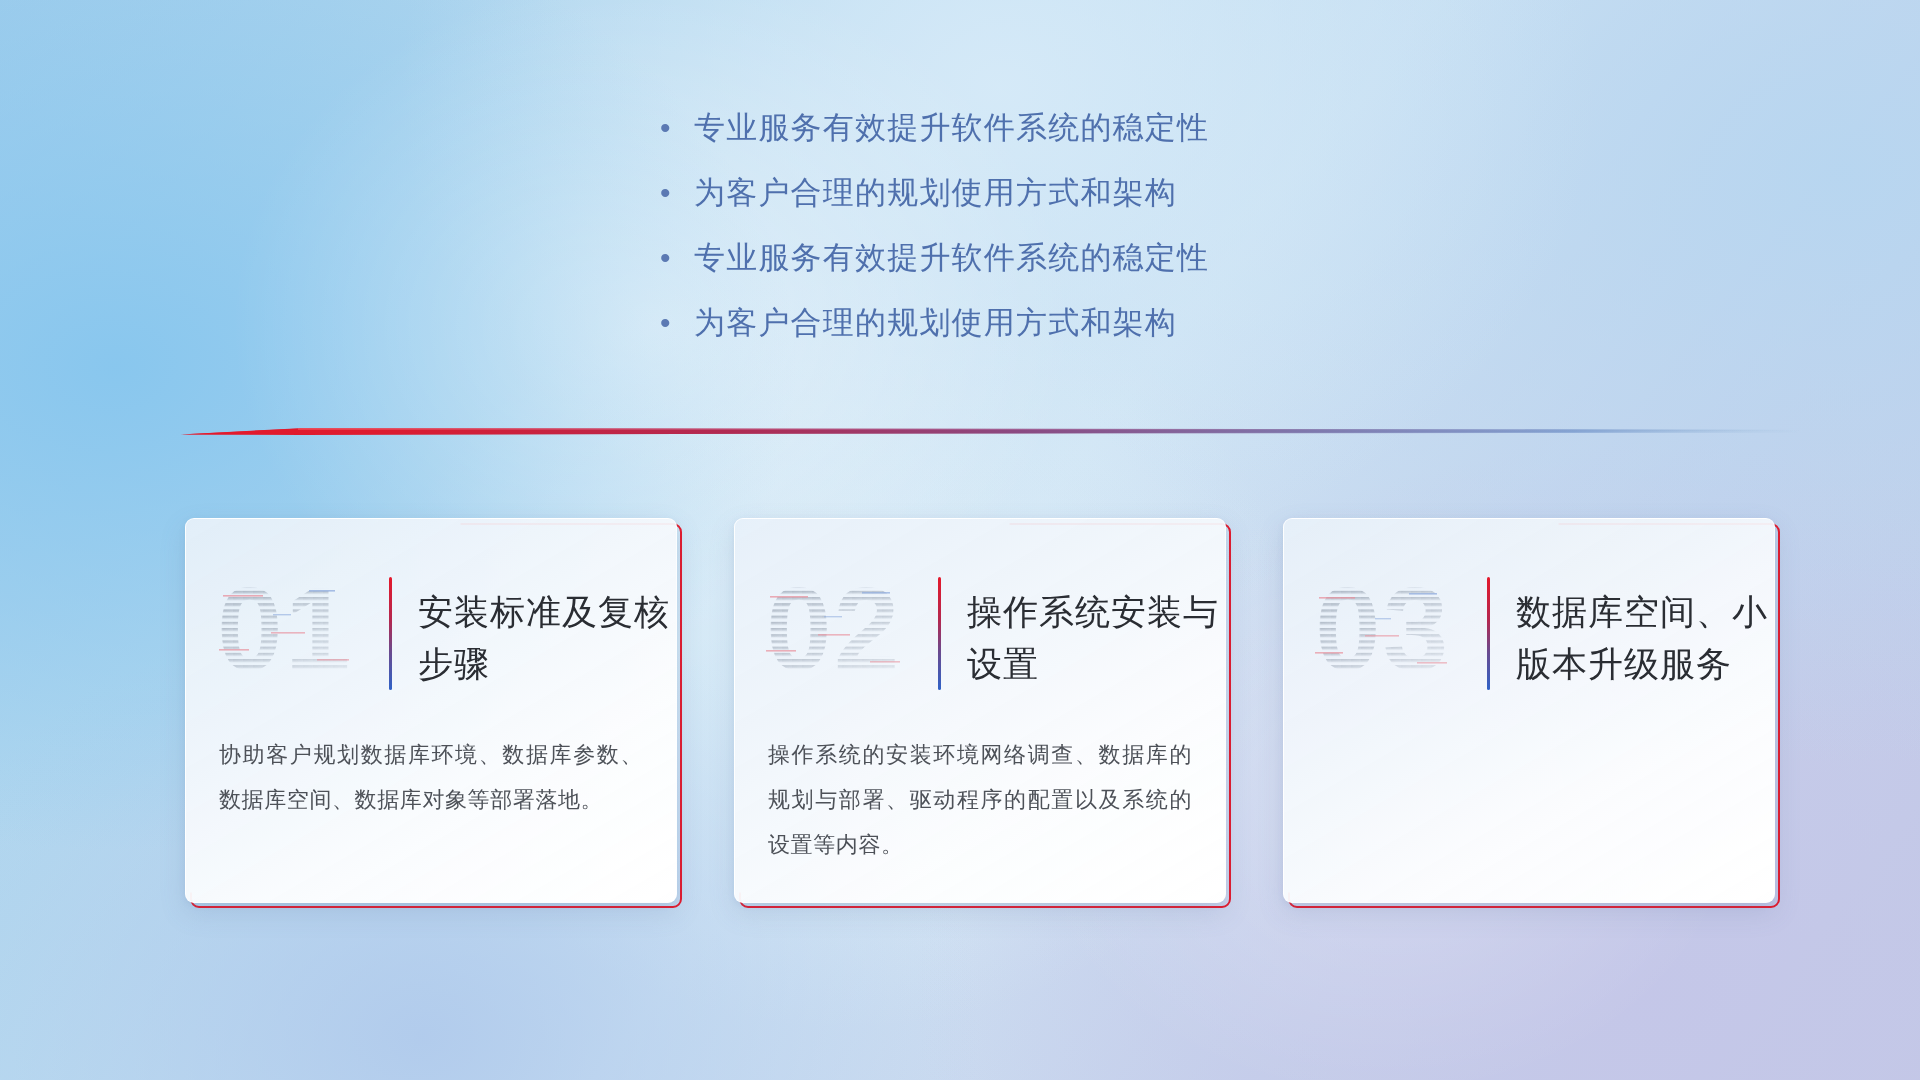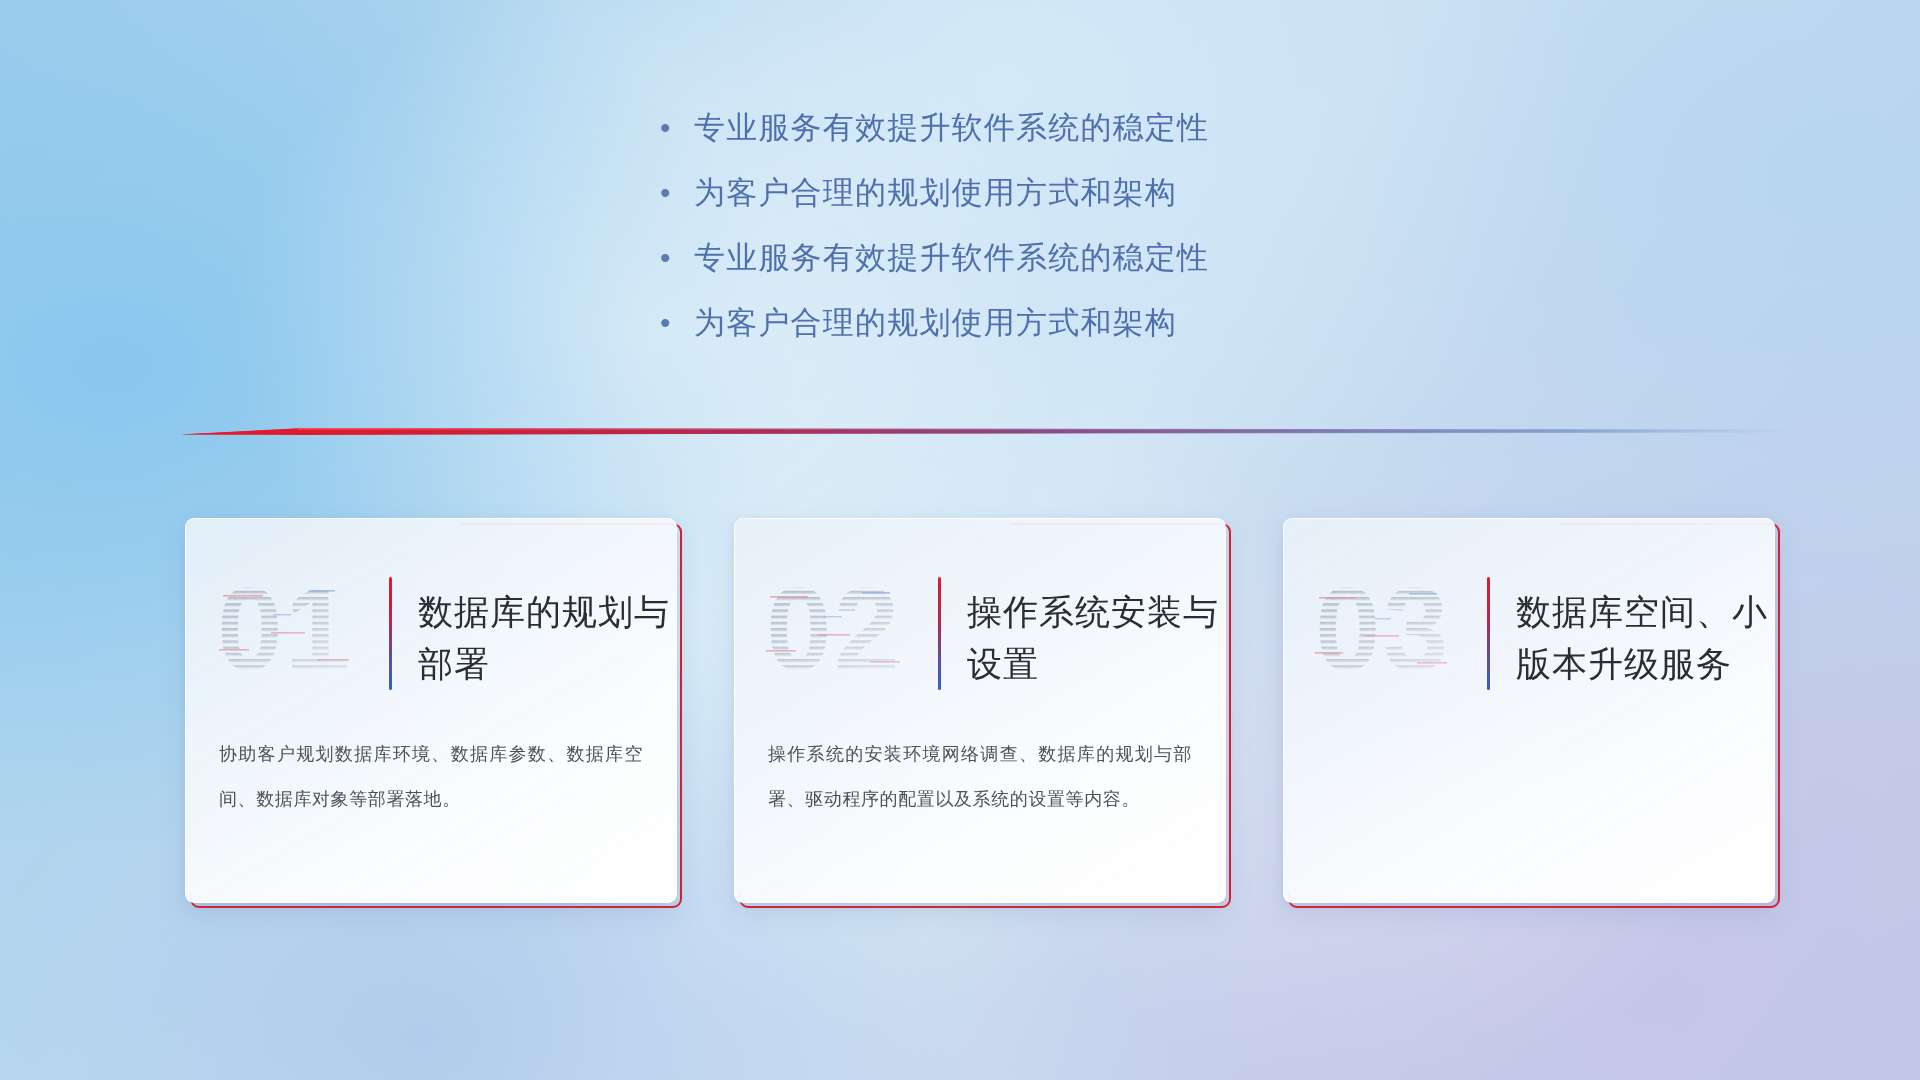--- a/index.html
+++ b/index.html
@@ -50,21 +50,21 @@
     box-shadow:0 10px 26px rgba(92,120,160,0.17), 0 2px 6px rgba(92,120,160,0.10);
   }
   .card-head{position:absolute;left:0;top:46px;width:100%;height:126px;display:flex;align-items:flex-end;}
   .card-num{position:relative;width:176px;flex:0 0 176px;height:124px;margin-left:28px;opacity:.85;}
   .card-num svg{display:block;width:100%;height:100%;}
   .card-rule{width:3px;height:113px;margin-top:4px;margin-right:26px;flex:0 0 3px;
     background:linear-gradient(180deg,#e4192b 0%,#b5274f 38%,#6a4a8e 66%,#2f62c8 100%);border-radius:2px;}
   .card-title{color:#2a2d33;font-size:35px;line-height:52px;letter-spacing:1px;padding-top:2px;
     font-weight:400;max-width:252px;}
   .card-desc{position:absolute;left:34px;top:214px;width:424px;
-    color:#4d5158;font-size:18px;line-height:45px;letter-spacing:0.6px;text-align:justify;}
+    color:#4d5158;font-size:22px;line-height:45px;letter-spacing:0.6px;text-align:justify;}
 </style>
 </head>
 <body>
 
 <div id="bg"></div>
 <div id="bg-glow"></div>
 
 <div id="wrap">
 
   <div id="bullets">
@@ -145,21 +145,21 @@
             </g>
             <rect x="10" y="29" width="40" height="1.6" fill="#e8808d" opacity="0.75"></rect>
             <rect x="96" y="24" width="26" height="1.6" fill="#7d9ed8" opacity="0.75"></rect>
             <rect x="58" y="66" width="34" height="1.6" fill="#e8808d" opacity="0.65"></rect>
             <rect x="6" y="83" width="30" height="1.6" fill="#e8808d" opacity="0.7"></rect>
             <rect x="104" y="93" width="32" height="1.6" fill="#e8808d" opacity="0.6"></rect>
             <rect x="60" y="48" width="18" height="1.4" fill="#7d9ed8" opacity="0.6"></rect>
           </svg>
         </div>
         <div class="card-rule"></div>
-        <div class="card-title">数据库的规划与部署</div>
+        <div class="card-title">安装标准及复核步骤</div>
       </div>
       <div class="card-desc">协助客户规划数据库环境、数据库参数、数据库空间、数据库对象等部署落地。</div>
     </div>
 
     <div class="card">
       <div class="card-accent"></div>
       <div class="card-body"></div>
       <div class="card-head">
         <div class="card-num">
           <svg viewBox="0 0 176 124" preserveAspectRatio="xMidYMid meet">

